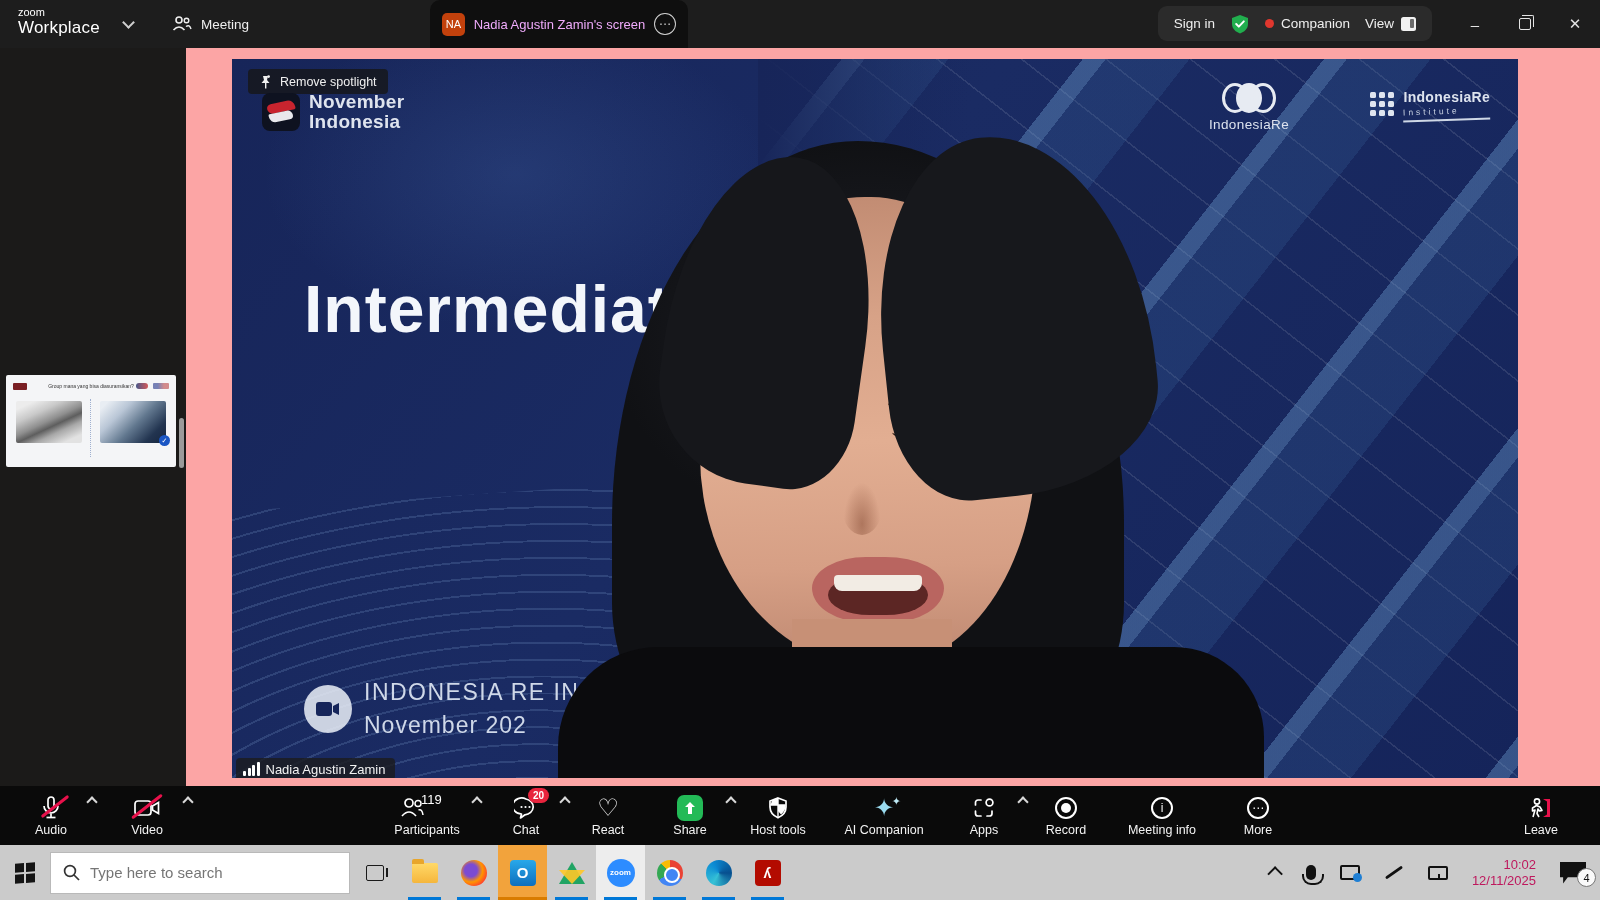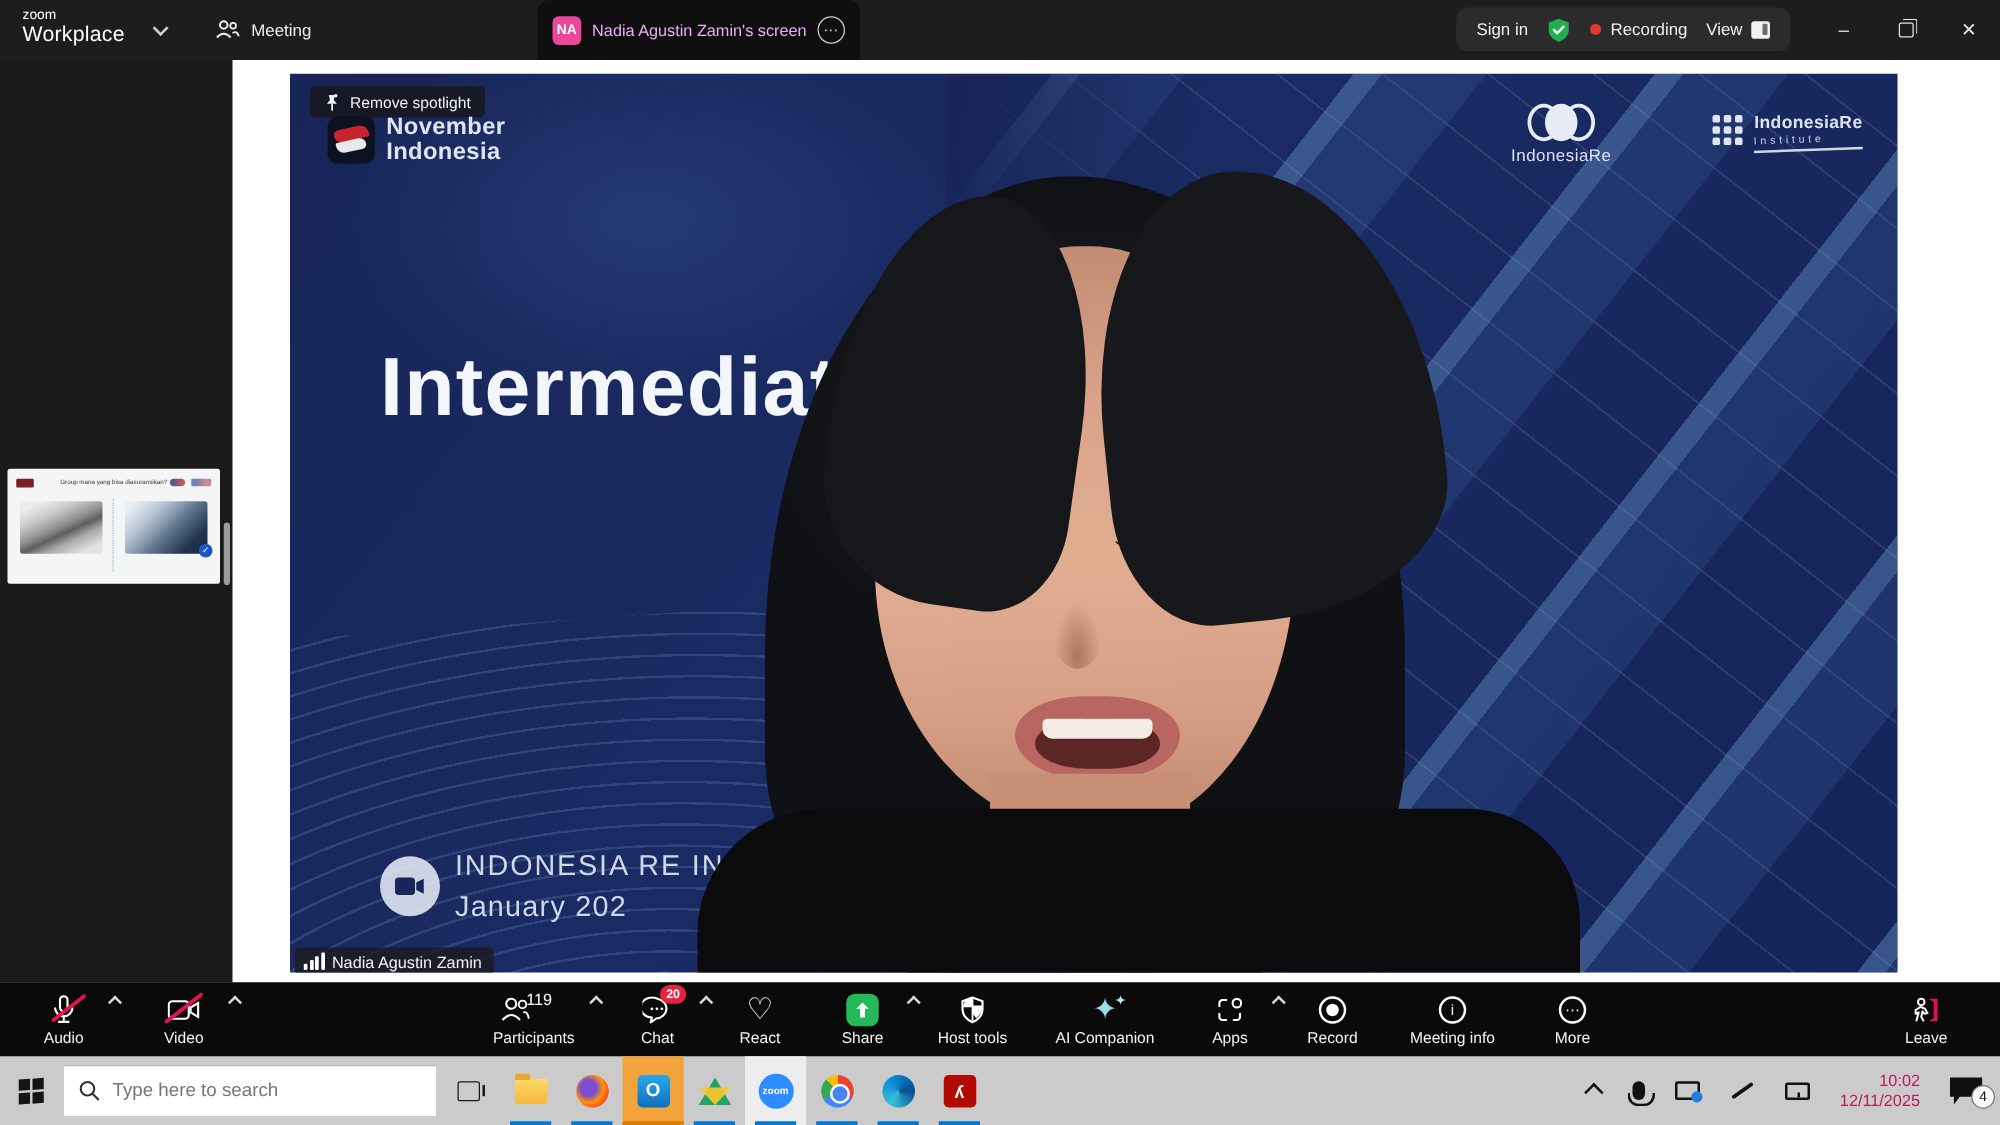--- a/index.html
+++ b/index.html
@@ -8,38 +8,38 @@
 
   
   #titlebar { position:absolute; top:0; left:0; width:1600px; height:48px; background:#1d1d1d; }
   .brand { position:absolute; left:18px; top:6px; color:#fff; }
   .brand .z1 { font-size:11px; line-height:12px; font-weight:400; }
   .brand .z2 { font-size:17px; line-height:19px; font-weight:400; letter-spacing:.2px; }
   .tb-chev { position:absolute; left:124px; top:18px; width:12px; height:12px; }
   .chev-d { width:9px; height:9px; border-right:2px solid #cfcfcf; border-bottom:2px solid #cfcfcf; transform:rotate(45deg); }
   .meeting-tab { position:absolute; left:172px; top:0; height:48px; display:flex; align-items:center; gap:9px; color:#eee; font-size:13.5px; }
   .screen-tab { position:absolute; left:430px; top:0; width:258px; height:48px; background:#0f0f0f; border-radius:10px 10px 0 0; display:flex; align-items:center; padding:0 12px; gap:9px; }
-  .na-avatar { width:23px; height:23px; border-radius:5px; background:#ec4899; color:#fff; font-size:11px; font-weight:700; display:flex; align-items:center; justify-content:center; }
+  .na-avatar { width:23px; height:23px; border-radius:5px; background:#c2410c; color:#fff; font-size:11px; font-weight:400; display:flex; align-items:center; justify-content:center; }
   .screen-tab .lbl { color:#f0abfc; font-size:13px; white-space:nowrap; }
   .tab-more { margin-left:auto; width:22px; height:22px; border:1.5px solid #cfcfcf; border-radius:50%; color:#cfcfcf; font-size:12px; display:flex; align-items:center; justify-content:center; letter-spacing:1px; }
   .tb-pill { position:absolute; right:168px; top:6px; height:35px; background:#2b2b2b; border-radius:9px; display:flex; align-items:center; gap:15px; padding:0 16px; color:#efefef; font-size:13.5px; }
   .shield { width:20px; height:20px; position:relative; }
   .shield svg { display:block; }
   .rec-dot { width:9px; height:9px; border-radius:50%; background:#e0372e; display:inline-block; margin-right:7px; }
   .rec-wrap { display:flex; align-items:center; }
   .view-wrap { display:flex; align-items:center; gap:7px; }
   .view-ic { width:15px; height:14px; background:#f2f2f2; border-radius:2.5px; position:relative; }
   .view-ic::after { content:""; position:absolute; right:2.5px; top:2.5px; bottom:2.5px; width:4px; background:#6b6b6b; border-radius:1px; }
   .win-btns { position:absolute; right:0; top:0; height:48px; display:flex; }
   .win-btn { width:50px; height:48px; display:flex; align-items:center; justify-content:center; color:#e4e4e4; font-size:15px; }
   .restore-ic { width:12px; height:12px; border:1.5px solid #e4e4e4; border-radius:2px; position:relative; }
   .restore-ic::before { content:""; position:absolute; left:2px; top:-4.5px; width:11px; height:11px; border-top:1.5px solid #e4e4e4; border-right:1.5px solid #e4e4e4; border-radius:0 2px 0 0; }
 
   
-  #main { position:absolute; top:48px; left:0; width:1600px; height:738px; background:#ffffff; }
+  #main { position:absolute; top:48px; left:0; width:1600px; height:738px; background:#fca5a5; }
   #sidebar { position:absolute; left:0; top:0; width:186px; height:738px; background:#1b1a19; }
   .thumb { position:absolute; left:6px; top:327px; width:170px; height:92px; background:#f4f5f7; border-radius:2px; overflow:hidden; }
   .thumb-head { position:absolute; top:7px; left:0; right:0; height:10px; }
   .th-logo { position:absolute; left:7px; top:1px; width:14px; height:7px; background:#7a1f24; border-radius:1px; }
   .th-title { position:absolute; left:0; right:0; top:1px; text-align:center; font-size:5px; color:#333; }
   .th-r1 { position:absolute; right:28px; top:1px; width:12px; height:6px; border-radius:3px; background:linear-gradient(90deg,#1b2f6e,#c33); opacity:.8; }
   .th-r2 { position:absolute; right:7px; top:1px; width:16px; height:6px; background:linear-gradient(90deg,#23348a 30%,#b44 70%); opacity:.6; border-radius:1px; }
   .th-img-l { position:absolute; left:10px; top:26px; width:66px; height:42px; border-radius:2px;
     background:linear-gradient(155deg,#ececec 12%,#c9c9c9 30%,#8f8f8f 48%,#5e5e5e 58%,#a8a8a8 70%,#e2e2e2 88%); }
   .th-img-r { position:absolute; right:10px; top:26px; width:66px; height:42px; border-radius:2px;
@@ -202,21 +202,21 @@
   <div class="tb-pill">
     <span>Sign in</span>
     <span class="shield">
       <svg width="20" height="20" viewBox="0 0 20 20">
         <path d="M10 1 L18 4 V10 C18 15 14 18 10 19.5 C6 18 2 15 2 10 V4 Z" fill="#21ae4e"></path>
         <path d="M6.2 10 l2.6 2.6 l5 -5.2" fill="none" stroke="#fff" stroke-width="2" stroke-linecap="round" stroke-linejoin="round"></path>
       </svg>
     </span>
     <span class="rec-wrap">
       <i class="rec-dot"></i>
-      <span>Recording</span>
+      <span>Companion</span>
     </span>
     <span class="view-wrap">
       <span>View</span>
       <span class="view-ic"></span>
     </span>
   </div>
 
   <div class="win-btns">
     <div class="win-btn">–</div>
     <div class="win-btn">
@@ -294,21 +294,21 @@
     <div class="slide-title">Intermediate</div>
 
     <div class="cam-circle">
       <svg width="24" height="16" viewBox="0 0 24 16">
         <rect x="0" y="1" width="16" height="14" rx="3" fill="#16255a"></rect>
         <path d="M17 5 L23 2 V14 L17 11 Z" fill="#16255a"></path>
       </svg>
     </div>
     <div class="vid-footer">
       <div class="f1">INDONESIA RE INS</div>
-      <div class="f2">January 202</div>
+      <div class="f2">November 202</div>
     </div>
 
     <div class="hair"></div>
     <div class="face"></div>
     <div class="brow l"></div>
     <div class="brow r"></div>
     <div class="eye l"></div>
     <div class="eye r"></div>
     <div class="nose"></div>
     <div class="mouth"></div>

